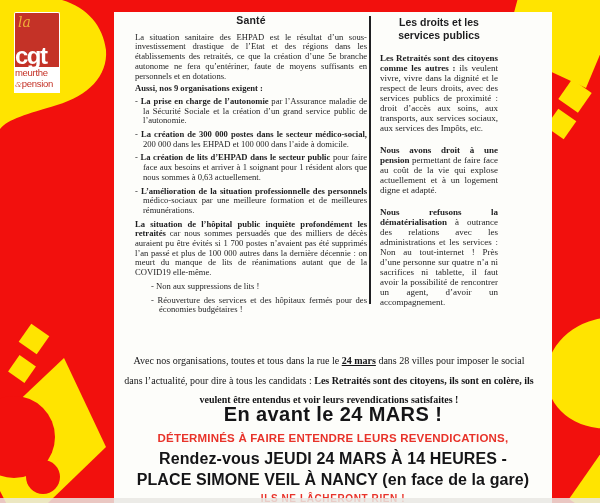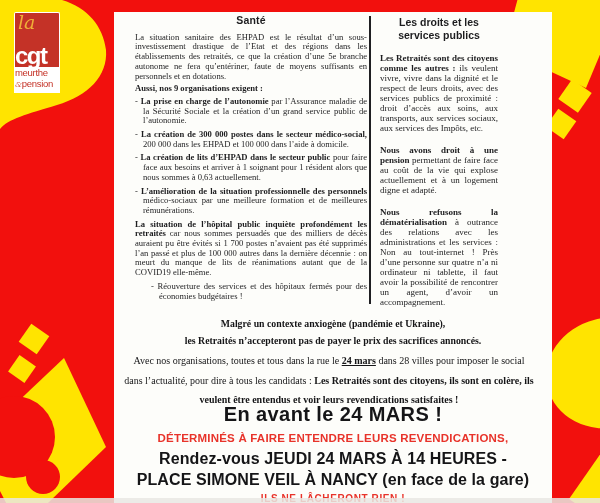--- a/index.html
+++ b/index.html
@@ -65,21 +65,21 @@
   }
   
   .logo{position:absolute;left:14px;top:12px;width:46px;z-index:3;}
   .logo-square{
     position:relative;width:44px;height:54px;background:#c43227;
     border:1px solid #ffffff;border-bottom:none;border-radius:2px 2px 0 0;
   }
   .logo-la{
     position:absolute;top:0;left:3px;
     font-family:"DejaVu Serif",serif;font-style:italic;
-    color:#efae38;font-size:19px;line-height:18px;
+    color:#efae38;font-size:14px;line-height:18px;
   }
   .logo-cgt{
     position:absolute;bottom:-3px;left:0px;
     font-family:"Liberation Sans",sans-serif;font-weight:bold;
     font-size:24px;color:#ffffff;letter-spacing:-1.5px;
   }
   .logo-band{
     width:44px;background:#ffffff;border:1px solid #fff;border-top:none;
     text-align:left;padding:1px 0 2px 0;
     font-family:"Liberation Sans",sans-serif;color:#c43227;
@@ -125,40 +125,37 @@
       <p class="lead"><span>La situation sanitaire des EHPAD est le résultat d’un sous-investissement drastique de l’Etat et des régions dans les établissements des retraités, ce que la création d’une 5e branche autonome ne fera qu’entériner, faute de moyens suffisants en personnels et en dotations.</span></p>
       <p class="lead"><span class="b">Aussi, nos 9 organisations exigent :</span></p>
       <div>
         <p class="bullet"><span>- </span><span class="b">La prise en charge de l’autonomie</span><span> par l’Assurance maladie de la Sécurité Sociale et la création d’un grand service public de l’autonomie.</span></p>
         <p class="bullet"><span>- </span><span class="b">La création de 300 000 postes dans le secteur médico-social,</span><span> 200 000 dans les EHPAD et 100 000 dans l’aide à domicile.</span></p>
         <p class="bullet"><span>- </span><span class="b">La création de lits d’EHPAD dans le secteur public</span><span> pour faire face aux besoins et arriver à 1 soignant pour 1 résident alors que nous sommes à 0,63 actuellement.</span></p>
         <p class="bullet"><span>- </span><span class="b">L’amélioration de la situation professionnelle des personnels</span><span> médico-sociaux par une meilleure formation et de meilleures rémunérations.</span></p>
       </div>
       <p><span class="b">La situation de l’hôpital public inquiète profondément les retraités</span><span> car nous sommes persuadés que des milliers de décès auraient pu être évités si 1 700 postes n’avaient pas été supprimés l’an passé et plus de 100 000 autres dans la dernière décennie : on meurt du manque de lits de réanimations autant que de la COVID19 elle-même.</span></p>
       <div class="subbullets">
+        <p class="subbullet">- Non aux suppressions de lits !</p>
         <p class="subbullet">- Réouverture des services et des hôpitaux fermés pour des économies budgétaires !</p>
       </div>
     </div>
 
     <div class="divider"></div>
 
     <div class="col-right">
       <div class="heading">
         <span>Les droits et les</span><br>
         <span>services publics</span>
       </div>
       <p><span class="b">Les Retraités sont des citoyens comme les autres :</span><span> ils veulent vivre, vivre dans la dignité et le respect de leurs droits, avec des services publics de proximité : droit d’accès aux soins, aux transports, aux services sociaux, aux services des Impôts, etc.</span></p>
       <p><span class="b">Nous avons droit à une pension</span><span> permettant de faire face au coût de la vie qui explose actuellement et à un logement digne et adapté.</span></p>
-      <p><span class="b">Nous refusons la dématérialisation</span><span> à outrance des relations avec les administrations et les services : Non au tout-internet ! Près d’une personne sur quatre n’a ni ordinateur ni tablette, il faut avoir la possibilité de rencontrer un agent, d’avoir un accompagnement.</span></p>
+      <p><span class="b">Nous refusons la dématérialisation</span><span> à outrance des relations avec les administrations et les services : Non au tout-internet ! Près d’une personne sur quatre n’a ni sacrifices ni tablette, il faut avoir la possibilité de rencontrer un agent, d’avoir un accompagnement.</span></p>
     </div>
 
-    <div class="fblock malgre">
-      <span>Malgré un contexte anxiogène (pandémie et Ukraine),</span><br>
-      <span>les Retraités n’accepteront pas de payer le prix des sacrifices annoncés.</span>
-    </div>
 
     <div class="fblock avec"><span>Avec nos organisations, toutes et tous dans la rue le </span><span class="u">24 mars</span><span> dans 28 villes pour imposer le social dans l’actualité, pour dire à tous les candidats : </span><span class="b">Les Retraités sont des citoyens, ils sont en colère, ils veulent être entendus et voir leurs revendications satisfaites !</span></div>
 
     <div class="fblock en-avant">En avant le 24 MARS !</div>
 
     <div class="fblock determines">DÉTERMINÉS À FAIRE ENTENDRE LEURS REVENDICATIONS,</div>
 
     <div class="fblock rdv">
       <span>Rendez-vous JEUDI 24 MARS  À 14 HEURES -</span><br>
       <span>PLACE SIMONE VEIL  À NANCY (en face de la gare)</span>

